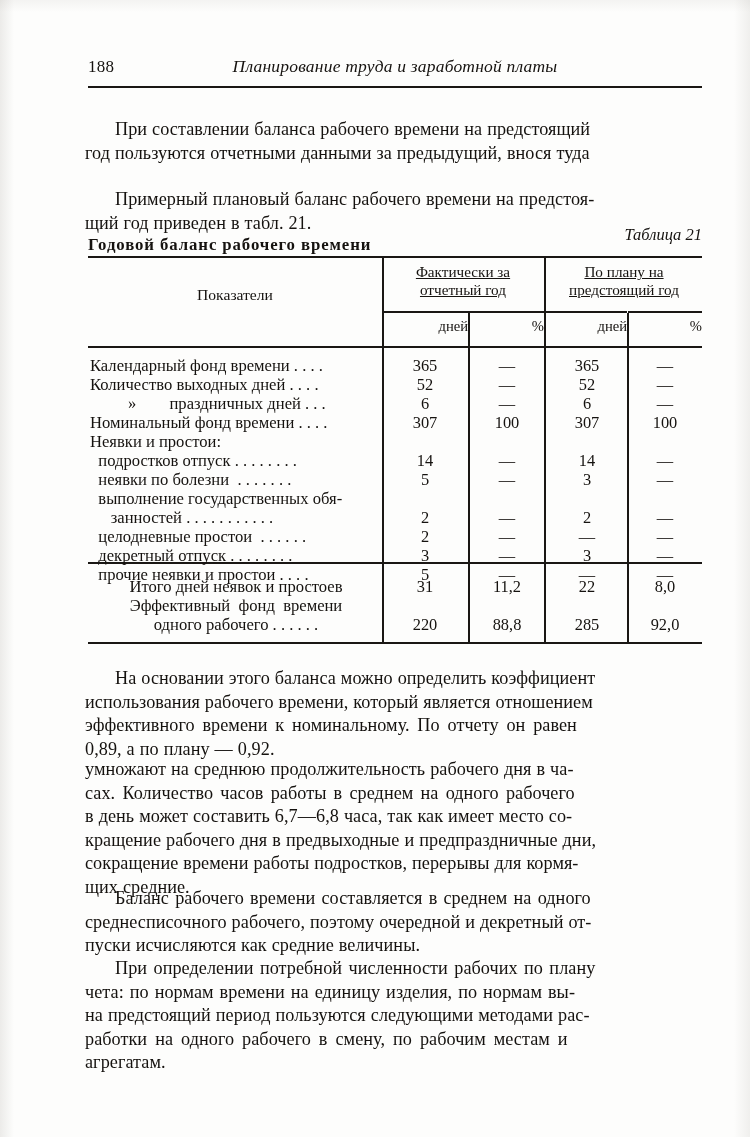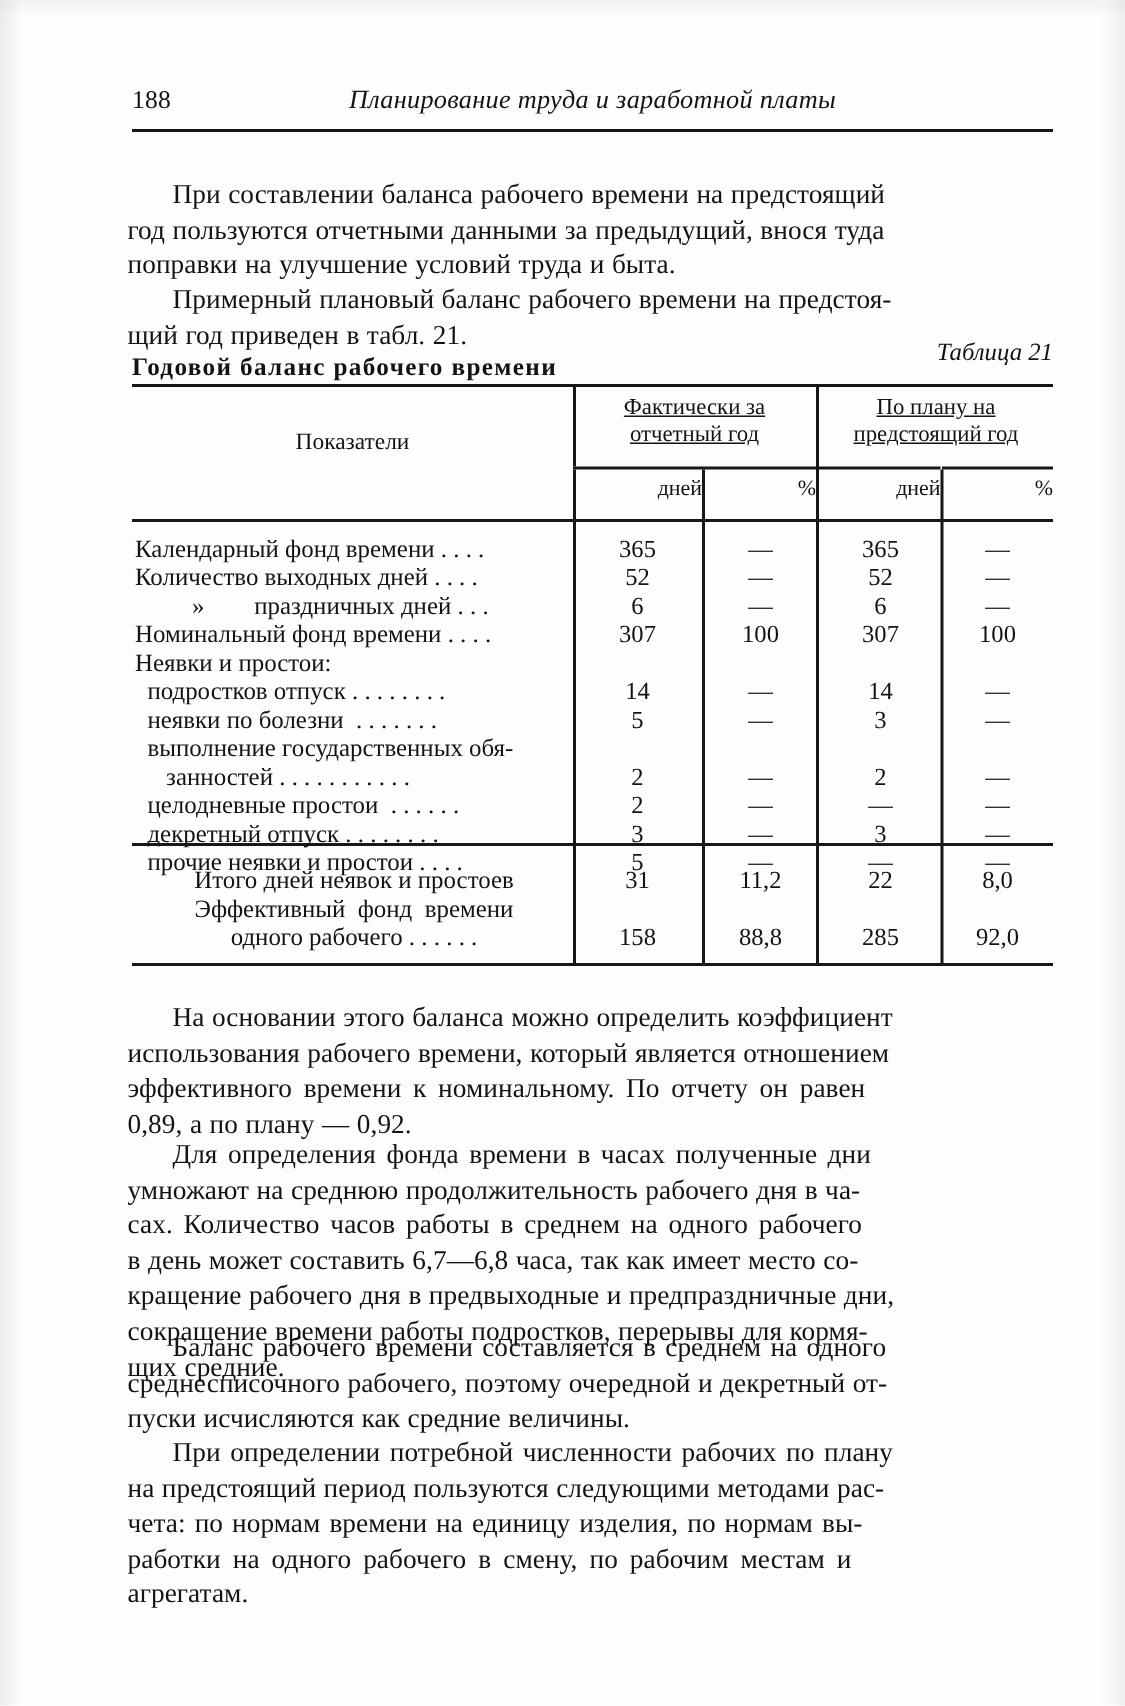--- a/index.html
+++ b/index.html
@@ -182,21 +182,20 @@
     <div class="folio">188</div>
     <div class="runtitle">Планирование труда и заработной платы</div>
   </div>
   <div class="rule-head"></div>
 
   <div class="para" style="top:118px;">
     <span class="ln stretch">
         <span style="text-indent:30px;">При составлении баланса рабочего времени на предстоящий</span>
       </span>
     <span class="ln">год пользуются отчетными данными за предыдущий, внося туда</span>
-    <span class="ln">поправки на улучшение условий труда и быта.</span>
   </div>
 
   <div class="para" style="top:188px;">
     <span class="ln" style="padding-left:30px;">Примерный плановый баланс рабочего времени на предстоя-</span>
     <span class="ln">щий год приведен в табл. 21.</span>
   </div>
 
   <div class="tbl-num">Таблица 21</div>
   <div class="tbl-title">Годовой баланс рабочего времени</div>
 
@@ -307,50 +306,49 @@
     <div class="num c4" style="top:309px;">—</div>
 
     <div class="rowlab center" style="top:321px;">Итого дней неявок и простоев</div>
     <div class="num c1" style="top:321px;">31</div>
     <div class="num c2" style="top:321px;">11,2</div>
     <div class="num c3" style="top:321px;">22</div>
     <div class="num c4" style="top:321px;">8,0</div>
 
     <div class="rowlab center" style="top:340px;">Эффективный  фонд  времени</div>
     <div class="rowlab center" style="top:359px;">одного рабочего . . . . . .</div>
-    <div class="num c1" style="top:359px;">158</div>
+    <div class="num c1" style="top:359px;">220</div>
     <div class="num c2" style="top:359px;">88,8</div>
     <div class="num c3" style="top:359px;">285</div>
     <div class="num c4" style="top:359px;">92,0</div>
   </div>
 
   <div class="para" style="top:667px;">
     <span class="ln" style="padding-left:30px;">На основании этого баланса можно определить коэффициент</span>
     <span class="ln">использования рабочего времени, который является отношением</span>
     <span class="ln" style="word-spacing:3.2px;">эффективного времени к номинальному. По отчету он равен</span>
     <span class="ln">0,89, а по плану — 0,92.</span>
   </div>
 
   <div class="para" style="top:758px;">
-    <span class="ln" style="padding-left:30px; word-spacing:2.4px;">Для определения фонда времени в часах полученные дни</span>
     <span class="ln">умножают на среднюю продолжительность рабочего дня в ча-</span>
     <span class="ln" style="word-spacing:2.6px;">сах. Количество часов работы в среднем на одного рабочего</span>
     <span class="ln">в день может составить 6,7—6,8 часа, так как имеет место со-</span>
     <span class="ln">кращение рабочего дня в предвыходные и предпраздничные дни,</span>
     <span class="ln">сокращение времени работы подростков, перерывы для кормя-</span>
     <span class="ln">щих средние.</span>
   </div>
 
   <div class="para" style="top:887px;">
     <span class="ln" style="padding-left:30px; word-spacing:1.6px;">Баланс рабочего времени составляется в среднем на одного</span>
     <span class="ln">среднесписочного рабочего, поэтому очередной и декретный от-</span>
     <span class="ln">пуски исчисляются как средние величины.</span>
   </div>
 
   <div class="para" style="top:957px;">
     <span class="ln" style="padding-left:30px; word-spacing:1.8px;">При определении потребной численности рабочих по плану</span>
+    <span class="ln" style="word-spacing:1.4px;">чета: по нормам времени на единицу изделия, по нормам вы-</span>
     <span class="ln">на предстоящий период пользуются следующими методами рас-</span>
-    <span class="ln" style="word-spacing:1.4px;">чета: по нормам времени на единицу изделия, по нормам вы-</span>
     <span class="ln" style="word-spacing:3.4px;">работки на одного рабочего в смену, по рабочим местам и</span>
     <span class="ln">агрегатам.</span>
   </div>
 
 </div>
 
 </body></html>

